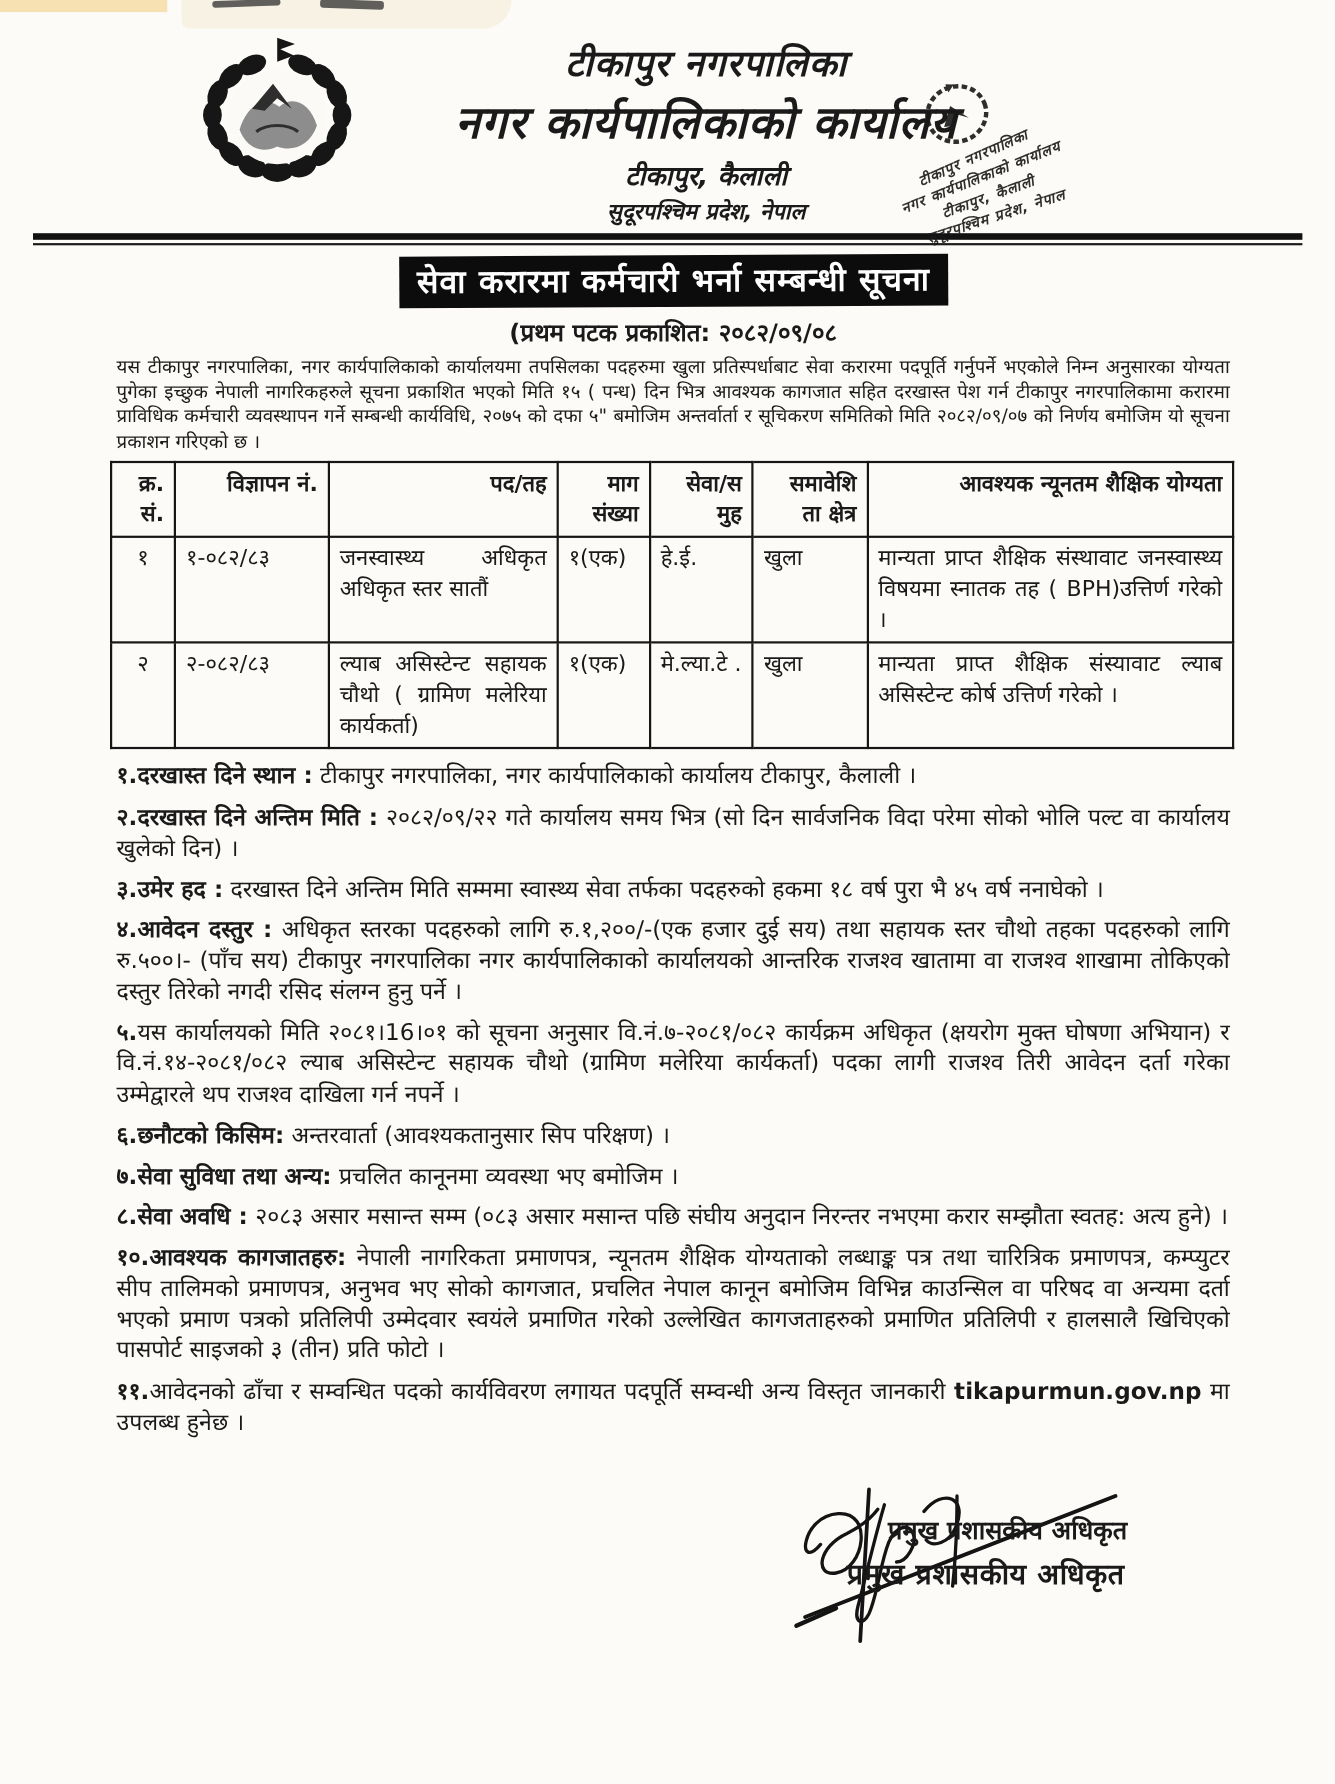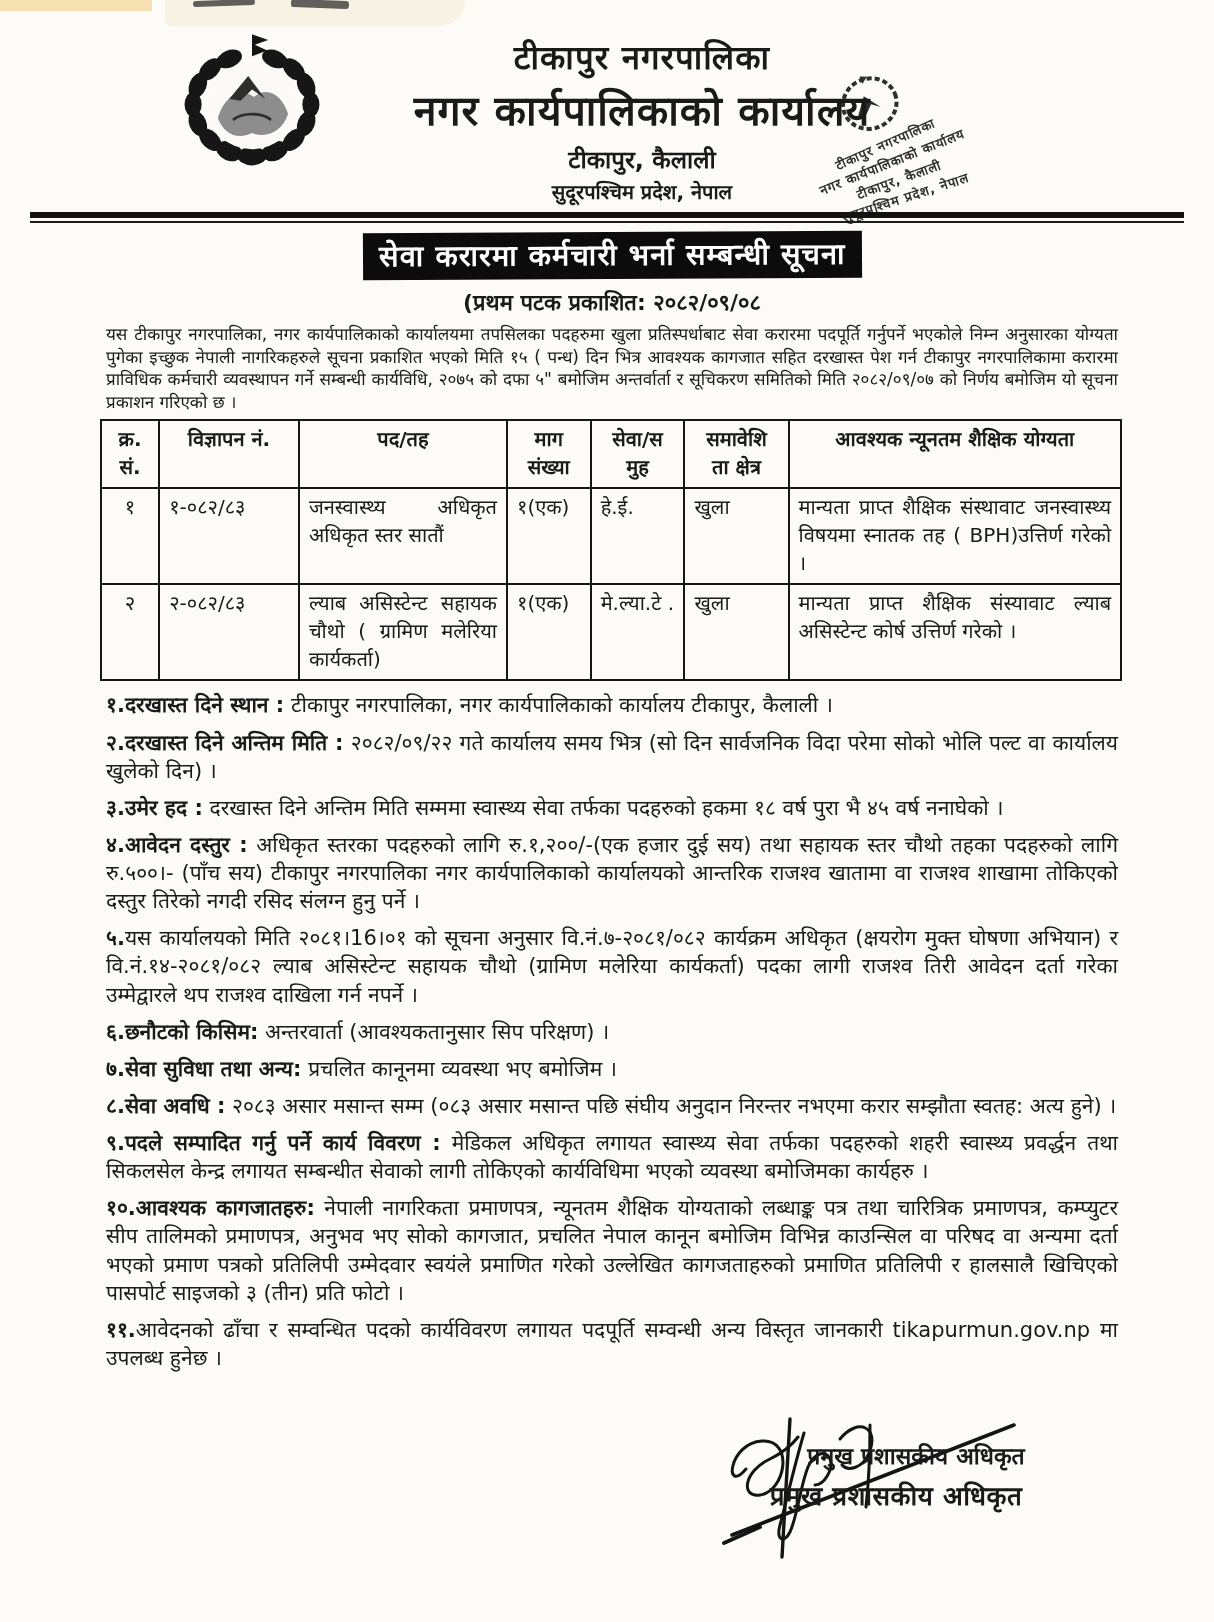--- a/index.html
+++ b/index.html
@@ -12,21 +12,21 @@
   }
   .page{position:absolute;inset:0;padding:26px 96px 0 106px;box-sizing:border-box;}
 
   
   .edge-strip{position:absolute;top:0;left:0;width:152px;height:11px;background:#f6dca6;opacity:.85;}
   .edge-smudge{position:absolute;top:0;left:165px;width:300px;height:26px;background:#f3ebd6;opacity:.55;border-radius:0 0 40px 10px;}
   .edge-mark1{position:absolute;top:0;left:193px;width:62px;height:6px;background:#3a3a3a;opacity:.8;border-radius:3px;transform:rotate(-2deg);}
   .edge-mark2{position:absolute;top:0;left:291px;width:58px;height:8px;background:#3a3a3a;opacity:.8;border-radius:3px;transform:rotate(2deg);}
 
   
-  .header{position:relative;height:182px;}
+  .header{position:relative;height:182px;font-style:italic;}
   .logo{position:absolute;left:70px;top:6px;width:152px;height:148px;}
   .header-center{text-align:center;padding-left:120px;padding-right:60px;padding-top:8px;}
   .org-name{font-size:33px;font-weight:700;letter-spacing:1px;}
   .office-name{font-size:41px;font-weight:700;margin-top:2px;letter-spacing:1px;}
   .address{font-size:24px;font-weight:700;margin-top:5px;}
   .province{font-size:20px;font-weight:700;margin-top:3px;}
 
   
   .stamp{position:absolute;left:648px;top:44px;width:260px;text-align:center;
          transform:rotate(-21deg);color:#181818;opacity:.9;}
@@ -47,29 +47,29 @@
   .notice-title{display:inline-block;background:#0c0c0c;color:#ffffff;
                 font-size:29px;font-weight:700;padding:2px 16px 6px;letter-spacing:1px;
                 transform:rotate(-.3deg);}
   .published{text-align:center;font-size:22px;font-weight:700;margin-top:7px;}
 
   .intro{font-size:17px;line-height:1.33;text-align:justify;margin:7px 0 6px;}
 
   
   table{width:101%;border-collapse:collapse;margin:2px 0 10px -6px;font-size:20px;}
   th,td{border:2px solid #161616;padding:4px 9px 6px;vertical-align:top;line-height:1.4;}
-  th{font-weight:700;text-align:center;}
+  th{font-weight:700;text-align:right;}
   td{text-align:left;}
   td.c{text-align:center;}
   td.j{text-align:justify;}
 
   
   .item{font-size:21px;line-height:1.34;text-align:justify;margin:9px 0;}
   .item-label{font-weight:700;}
-  .site-link{font-weight:400;}
+  .site-link{font-weight:700;}
 
   
   .sig-area{position:relative;height:192px;}
   .sig-svg{position:absolute;left:612px;top:-4px;}
   .sig-text{position:absolute;left:660px;top:52px;width:320px;text-align:center;}
   .sig-name{font-size:24px;font-weight:700;}
   .sig-title{font-size:23px;font-weight:700;margin-top:6px;margin-left:-20px;}
   .sig-title-stamp{font-size:26px;font-weight:700;margin-top:6px;margin-left:-60px;letter-spacing:.5px;}
 </style>
 </head>
@@ -187,21 +187,20 @@
 
   <div>
     <p class="item"><span class="item-label">१.दरखास्त दिने स्थान :</span> <span>टीकापुर नगरपालिका, नगर कार्यपालिकाको कार्यालय टीकापुर, कैलाली ।</span></p>
     <p class="item"><span class="item-label">२.दरखास्त दिने अन्तिम मिति :</span> <span>२०८२/०९/२२ गते कार्यालय समय भित्र (सो दिन सार्वजनिक विदा परेमा सोको भोलि पल्ट वा कार्यालय खुलेको दिन) ।</span></p>
     <p class="item"><span class="item-label">३.उमेर हद :</span> <span>दरखास्त दिने अन्तिम मिति सम्ममा स्वास्थ्य सेवा तर्फका पदहरुको हकमा १८ वर्ष पुरा भै ४५ वर्ष ननाघेको ।</span></p>
     <p class="item"><span class="item-label">४.आवेदन दस्तुर :</span> <span>अधिकृत स्तरका पदहरुको लागि रु.१,२००/-(एक हजार दुई सय) तथा सहायक स्तर चौथो तहका पदहरुको लागि रु.५००।- (पाँच सय) टीकापुर नगरपालिका नगर कार्यपालिकाको कार्यालयको आन्तरिक राजश्व खातामा वा राजश्व शाखामा तोकिएको दस्तुर तिरेको नगदी रसिद संलग्न हुनु पर्ने ।</span></p>
     <p class="item"><span class="item-label">५.</span><span>यस कार्यालयको मिति २०८१।16।०१ को सूचना अनुसार वि.नं.७-२०८१/०८२ कार्यक्रम अधिकृत (क्षयरोग मुक्त घोषणा अभियान) र वि.नं.१४-२०८१/०८२ ल्याब असिस्टेन्ट सहायक चौथो (ग्रामिण मलेरिया कार्यकर्ता) पदका लागी राजश्व तिरी आवेदन दर्ता गरेका उम्मेद्वारले थप राजश्व दाखिला गर्न नपर्ने ।</span></p>
     <p class="item"><span class="item-label">६.छनौटको किसिम:</span> <span>अन्तरवार्ता (आवश्यकतानुसार सिप परिक्षण) ।</span></p>
     <p class="item"><span class="item-label">७.सेवा सुविधा तथा अन्य:</span> <span>प्रचलित कानूनमा व्यवस्था भए बमोजिम ।</span></p>
     <p class="item"><span class="item-label">८.सेवा अवधि :</span> <span>२०८३ असार मसान्त सम्म (०८३ असार मसान्त पछि संघीय अनुदान निरन्तर नभएमा करार सम्झौता स्वतह: अत्य हुने) ।</span></p>
-    <p class="item"><span class="item-label">९.पदले सम्पादित गर्नु पर्ने कार्य विवरण :</span> <span>मेडिकल अधिकृत लगायत स्वास्थ्य सेवा तर्फका पदहरुको शहरी स्वास्थ्य प्रवर्द्धन तथा सिकलसेल केन्द्र लगायत सम्बन्धीत सेवाको लागी तोकिएको कार्यविधिमा भएको व्यवस्था बमोजिमका कार्यहरु ।</span></p>
     <p class="item"><span class="item-label">१०.आवश्यक कागजातहरु:</span> <span>नेपाली नागरिकता प्रमाणपत्र, न्यूनतम शैक्षिक योग्यताको लब्धाङ्क पत्र तथा चारित्रिक प्रमाणपत्र, कम्प्युटर सीप तालिमको प्रमाणपत्र, अनुभव भए सोको कागजात, प्रचलित नेपाल कानून बमोजिम विभिन्न काउन्सिल वा परिषद वा अन्यमा दर्ता भएको प्रमाण पत्रको प्रतिलिपी उम्मेदवार स्वयंले प्रमाणित गरेको उल्लेखित कागजताहरुको प्रमाणित प्रतिलिपी र हालसालै खिचिएको पासपोर्ट साइजको ३ (तीन) प्रति फोटो ।</span></p>
     <p class="item"><span class="item-label">११.</span><span>आवेदनको ढाँचा र सम्वन्धित पदको कार्यविवरण लगायत पदपूर्ति सम्वन्धी अन्य विस्तृत जानकारी</span> <span class="site-link">tikapurmun.gov.np</span> <span>मा उपलब्ध हुनेछ ।</span></p>
   </div>
 
   <div class="sig-area">
     <div class="sig-svg">
       <svg width="310" height="185" viewBox="0 0 310 185">
         <g fill="none" stroke="#141414" stroke-width="3" stroke-linecap="round">
           <path d="M28,92 C6,118 10,66 44,64 C76,62 68,114 42,118 C22,121 26,94 52,82 C64,76 74,68 80,60"></path>
           <path d="M86,56 C76,90 68,126 62,148 C58,163 66,167 72,155 C80,137 82,110 90,90 C96,76 108,72 112,82 C116,92 106,108 97,108"></path>

